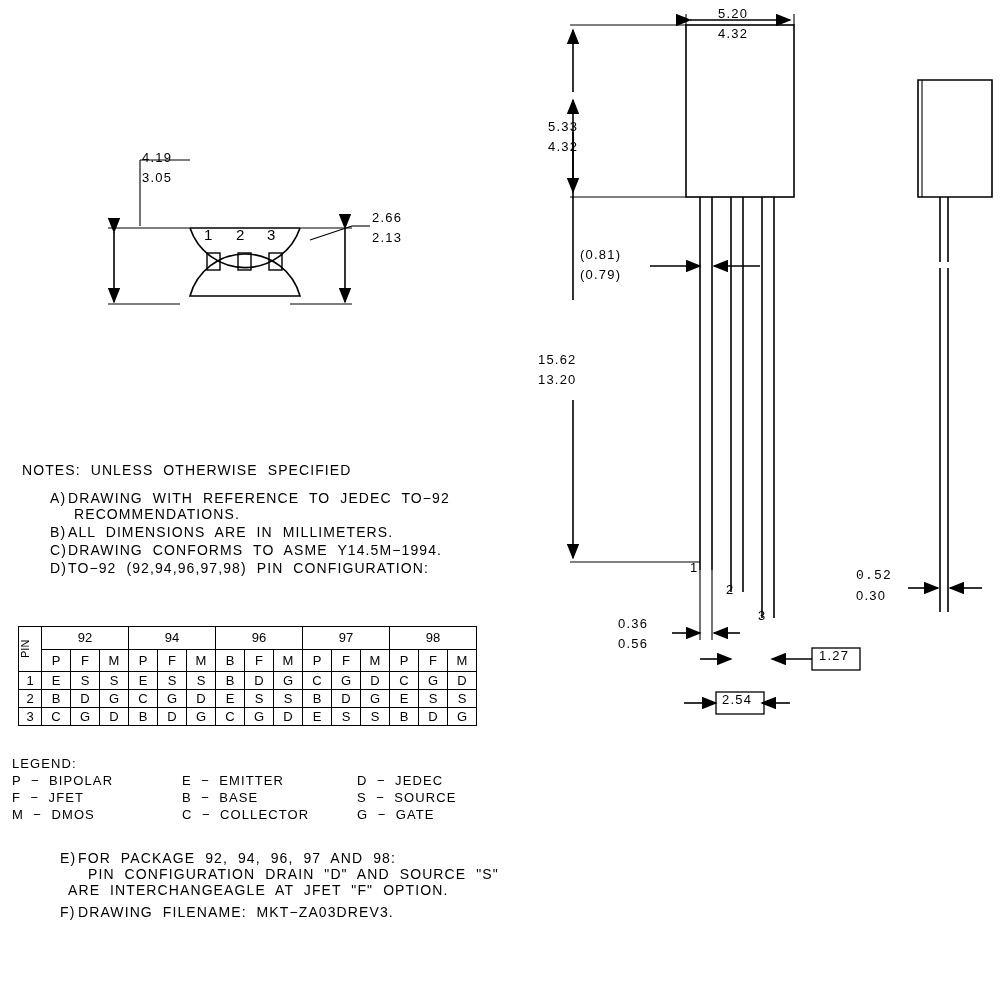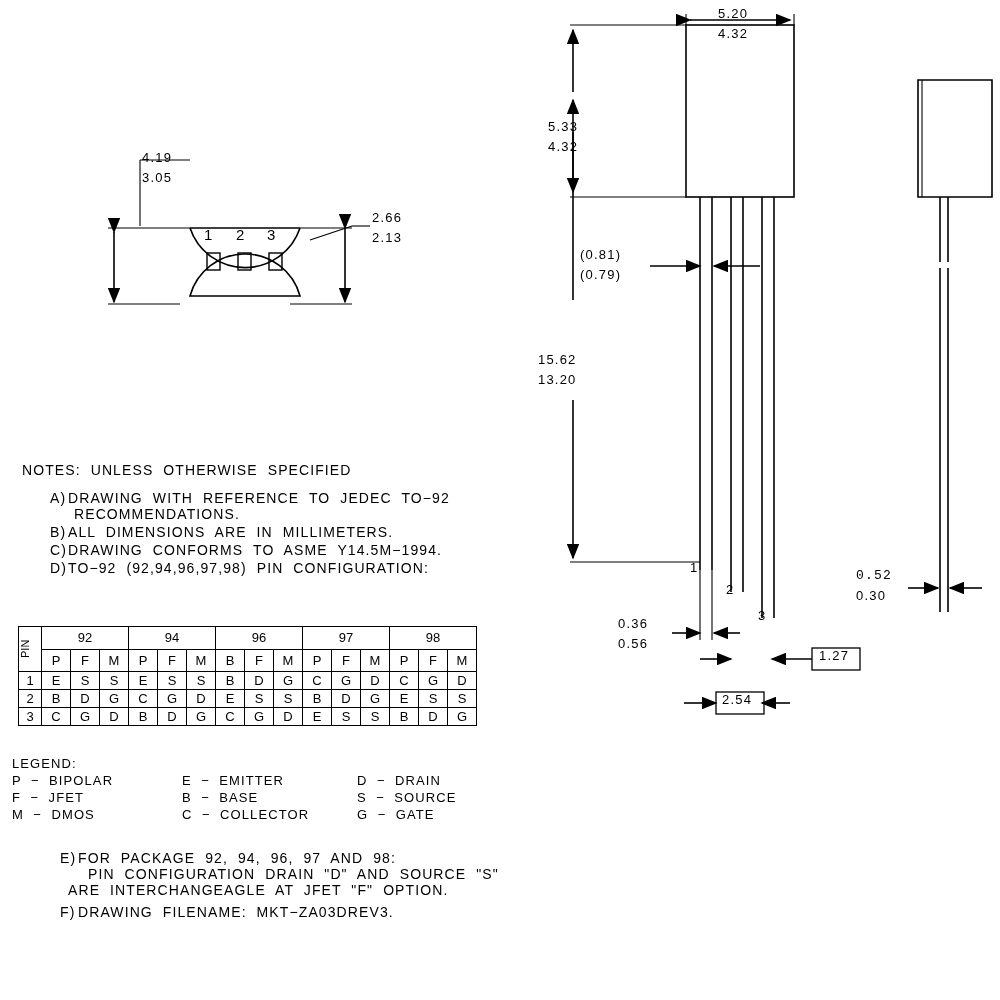--- a/index.html
+++ b/index.html
@@ -271,21 +271,21 @@
         <td>G</td>
       </tr>
     </tbody>
   </table>
 
   <div id="legend">
     <div>LEGEND:</div>
     <div class="legend-grid">
       <div class="legend-cell">P  −  BIPOLAR</div>
       <div class="legend-cell">E  −  EMITTER</div>
-      <div class="legend-cell">D  −  DRAIN</div>
+      <div class="legend-cell">D  −  JEDEC</div>
       <div class="legend-cell">F  −  JFET</div>
       <div class="legend-cell">B  −  BASE</div>
       <div class="legend-cell">S  −  SOURCE</div>
       <div class="legend-cell">M  −  DMOS</div>
       <div class="legend-cell">C  −  COLLECTOR</div>
       <div class="legend-cell">G  −  GATE</div>
     </div>
   </div>
 
   <div class="tail-note">

